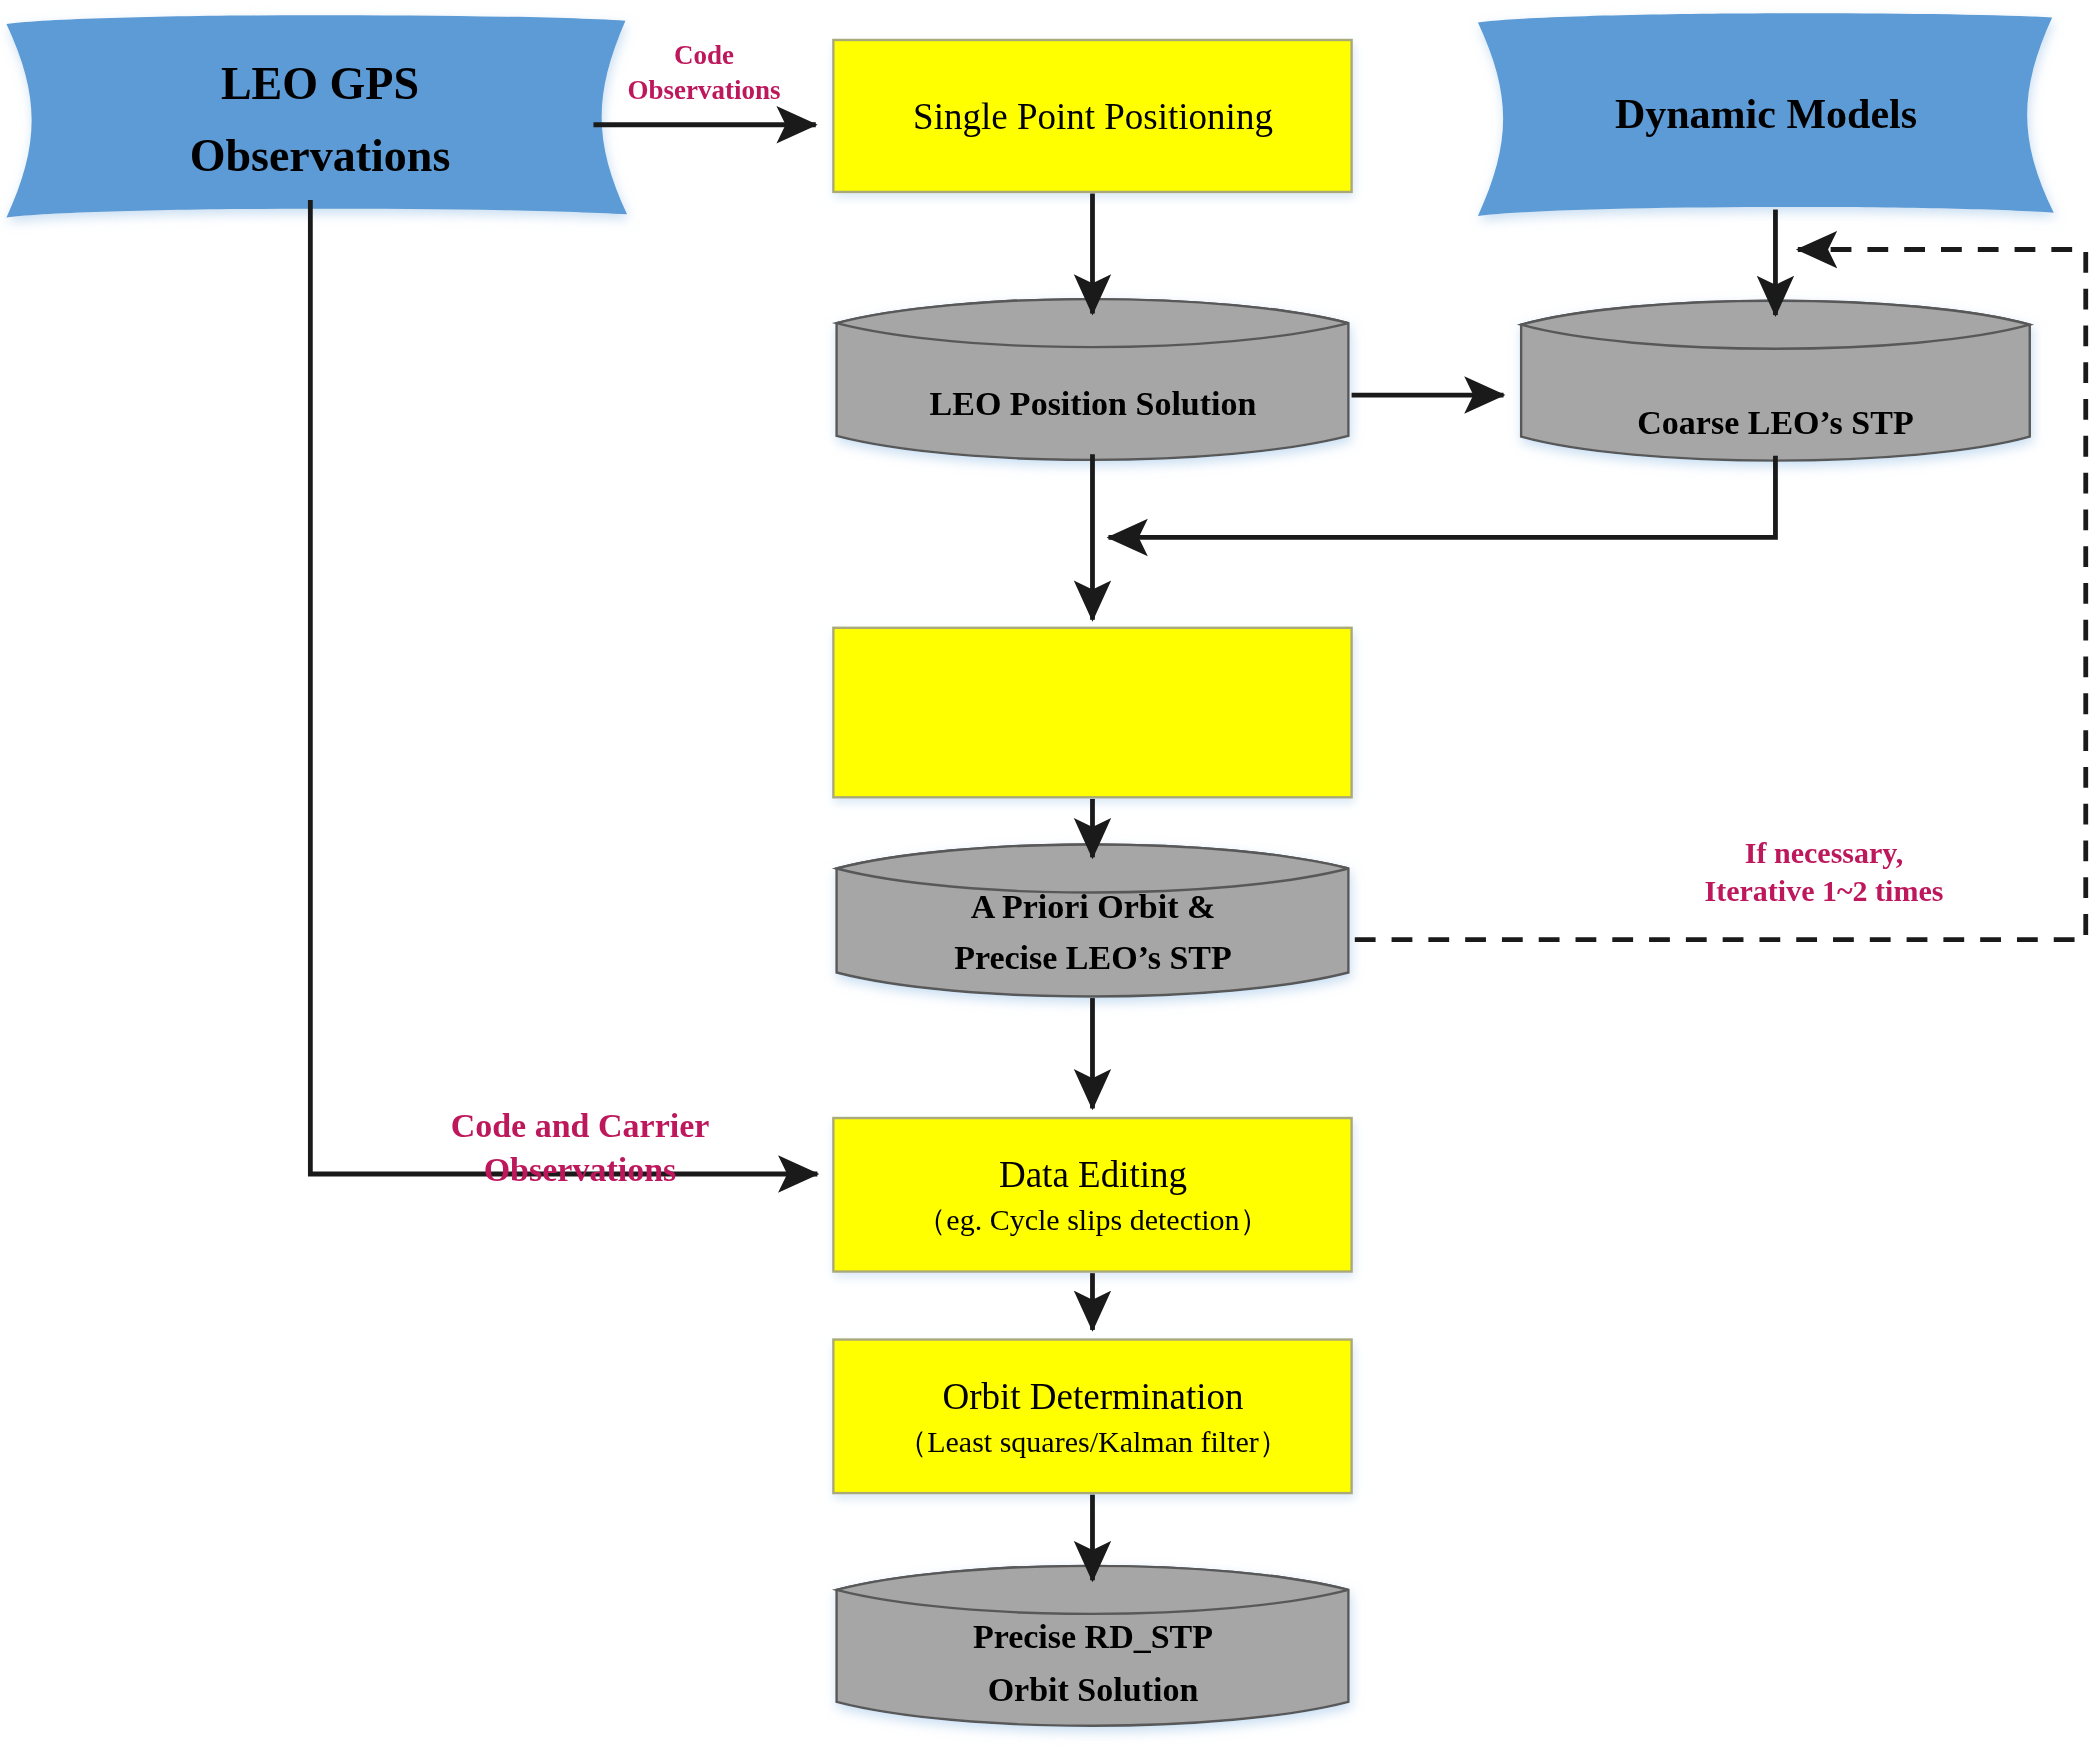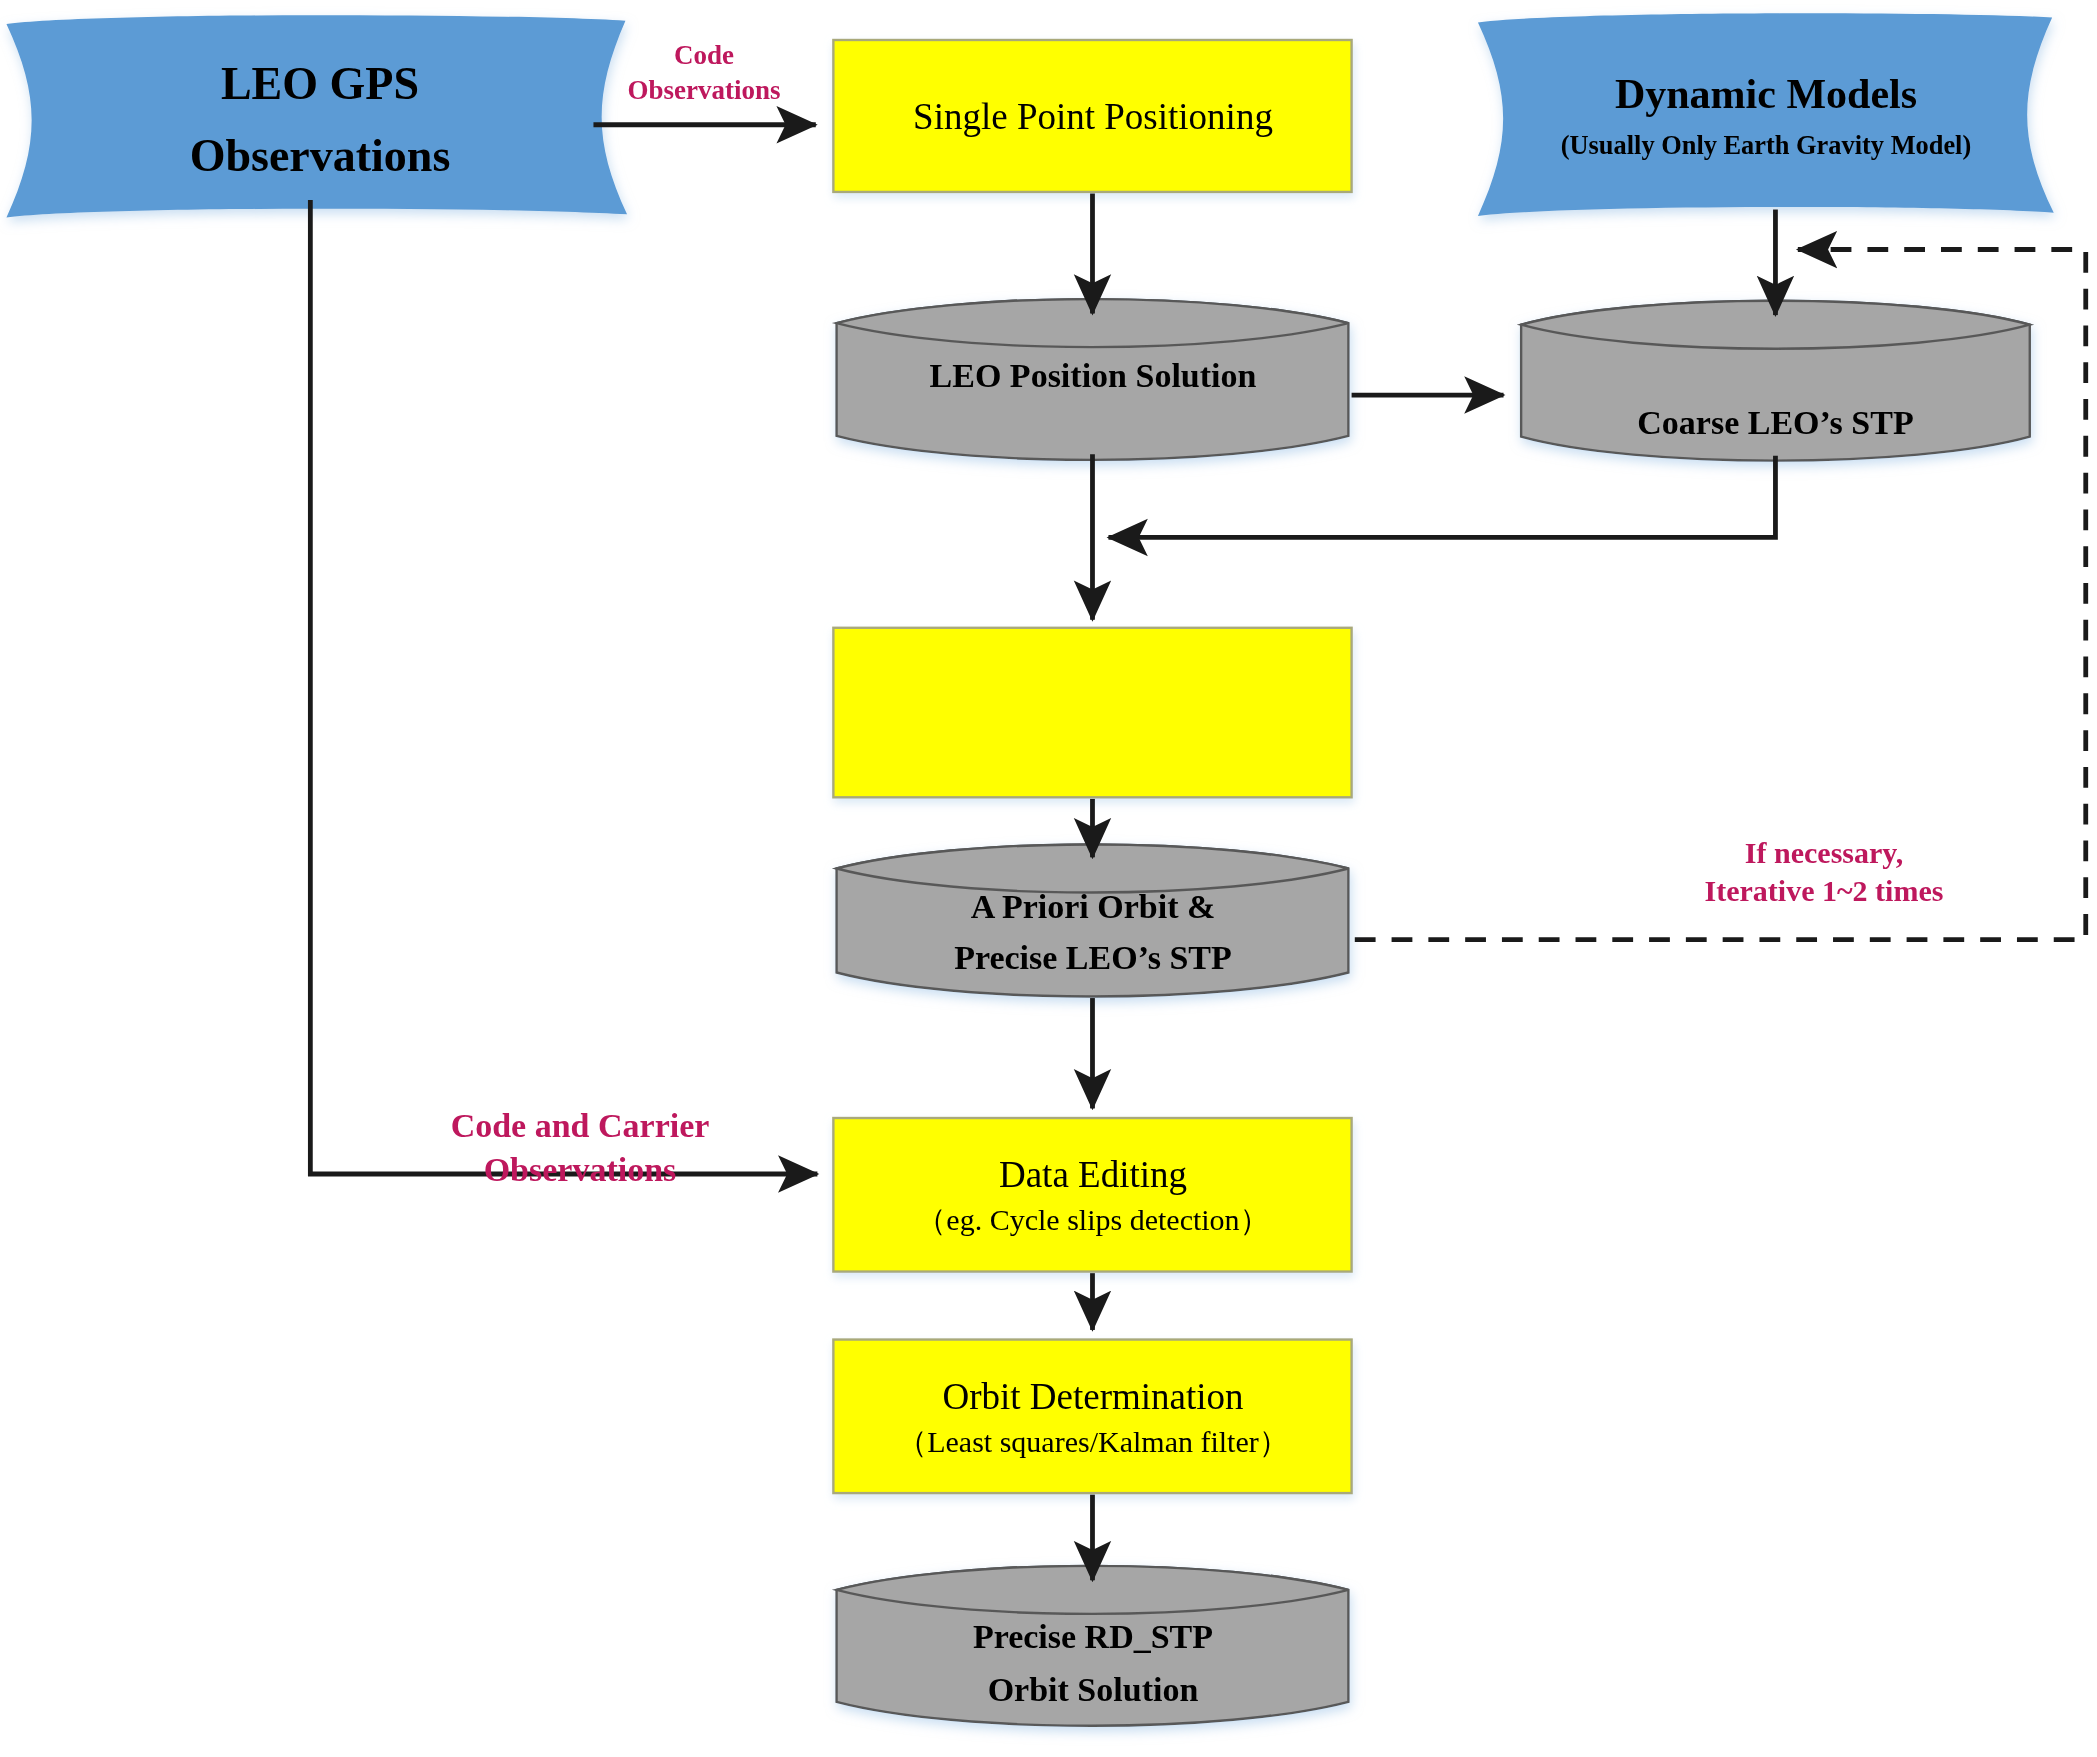--- a/index.html
+++ b/index.html
@@ -129,24 +129,23 @@
     <span class="t-line">LEO GPS</span>
     <span class="t-line">Observations</span>
   </div>
 
   <div class="node-text proc-text" style="left:834px;top:40px;width:518px;height:152px;font-size:37px;font-weight:400;">
     <span class="t-line">Single Point Positioning</span>
   </div>
 
   <div class="node-text" style="left:1486px;top:25.6px;width:560px;height:178px;font-size:24px;line-height:1.5;">
     <span class="t-line" style="font-size:42px;">Dynamic Models</span>
-    <span class="t-line" style="font-size:26.4px;">(Usually Only Earth Gravity Model)</span>
   </div>
 
-  <div class="node-text" style="left:837px;top:328px;width:512px;height:96px;font-size:34px;">
+  <div class="node-text" style="left:837px;top:356px;width:512px;height:96px;font-size:34px;">
     <span class="t-line">LEO Position Solution</span>
   </div>
 
   <div class="node-text" style="left:1521px;top:346px;width:509px;height:96px;font-size:34px;justify-content:flex-end;">
     <span class="t-line">Coarse LEO’s STP</span>
   </div>
 
 
   <div class="node-text" style="left:837px;top:880px;width:512px;height:104px;font-size:34px;line-height:1.5;text-align:center;">
     <span class="t-line">A Priori Orbit &amp;</span>

